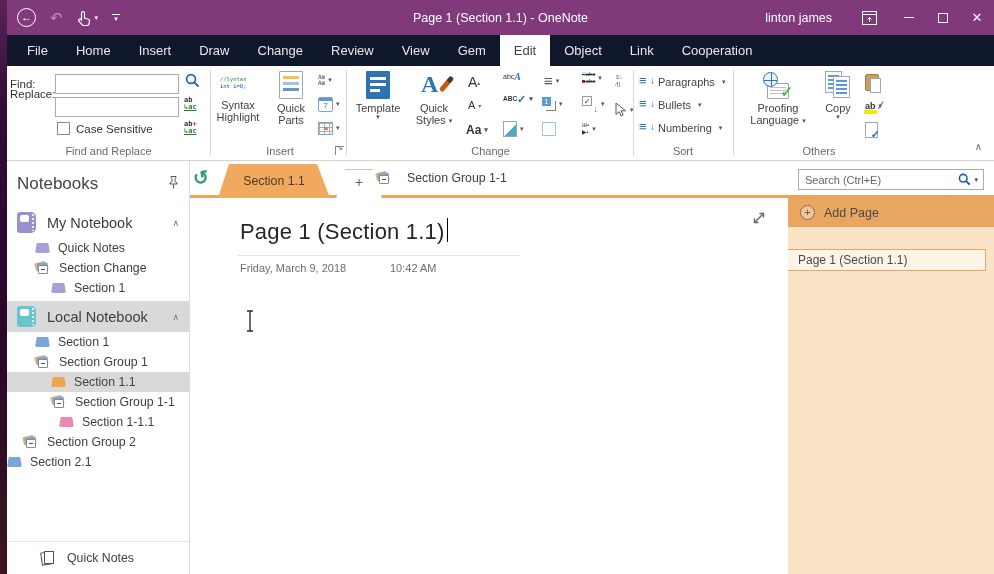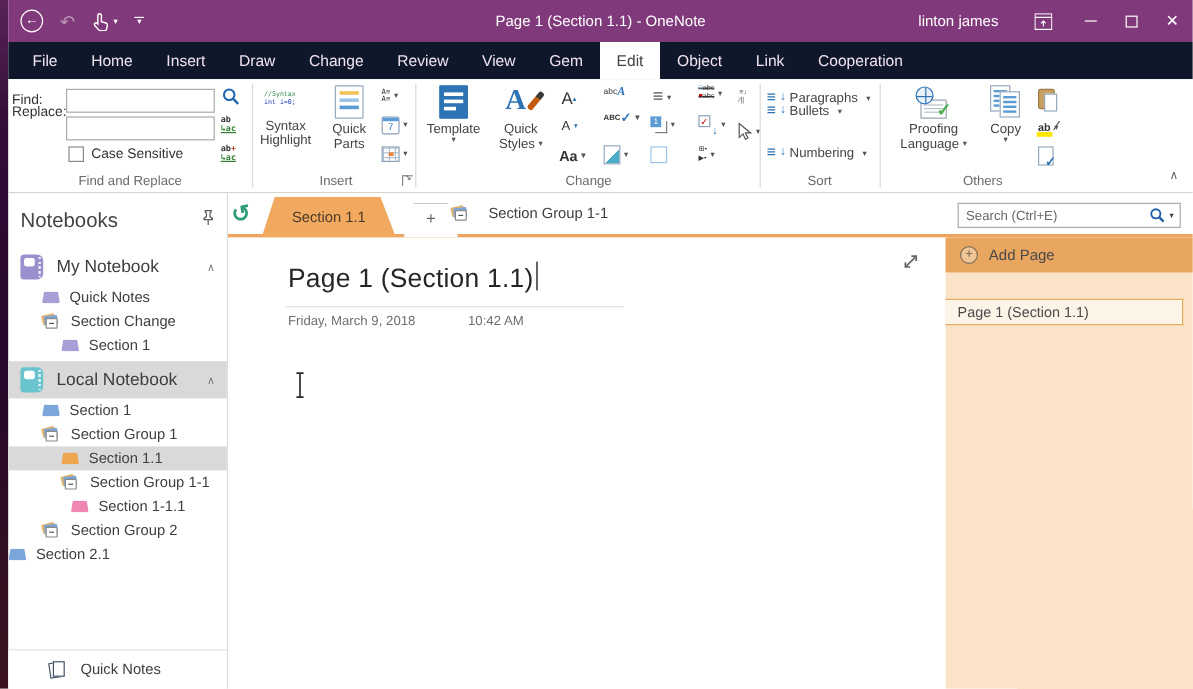--- a/index.html
+++ b/index.html
@@ -364,21 +364,21 @@
         </span>
         <div class="rgroup-title">Change</div>
       </div>
       <div class="rsep" style="left:626px;"></div>
 
       <div class="g-sort">
         <div class="sort-row caret" style="top:9px;">
           <span class="sort-ico"></span>
           <span class="rlabel">Paragraphs</span>
         </div>
-        <div class="sort-row caret" style="top:20px;">
+        <div class="sort-row caret" style="top:32px;">
           <span class="sort-ico"></span>
           <span class="rlabel">Bullets</span>
         </div>
         <div class="sort-row caret" style="top:55px;">
           <span class="sort-ico"></span>
           <span class="rlabel">Numbering</span>
         </div>
         <div class="rgroup-title">Sort</div>
       </div>
       <div class="rsep" style="left:726px;"></div>
@@ -475,21 +475,21 @@
               <span class="back"></span>
               <span class="mid"></span>
               <span class="front"></span>
             </span>
             <span>Section Group 1-1</span>
           </div>
           <div class="tree-row row-sec" style="padding-left: 52px;">
             <span class="sec-icon" style="background: rgb(239, 134, 179);"></span>
             <span>Section 1-1.1</span>
           </div>
-          <div class="tree-row row-sec" style="padding-left: 28px;">
+          <div class="tree-row row-sec" style="padding-left: 16px;">
             <span class="grp-icon">
               <span class="back"></span>
               <span class="mid"></span>
               <span class="front"></span>
             </span>
             <span>Section Group 2</span>
           </div>
           <div class="tree-row row-sec" style="">
             <span class="sec-icon" style="background: rgb(124, 166, 217);"></span>
             <span>Section 2.1</span>

